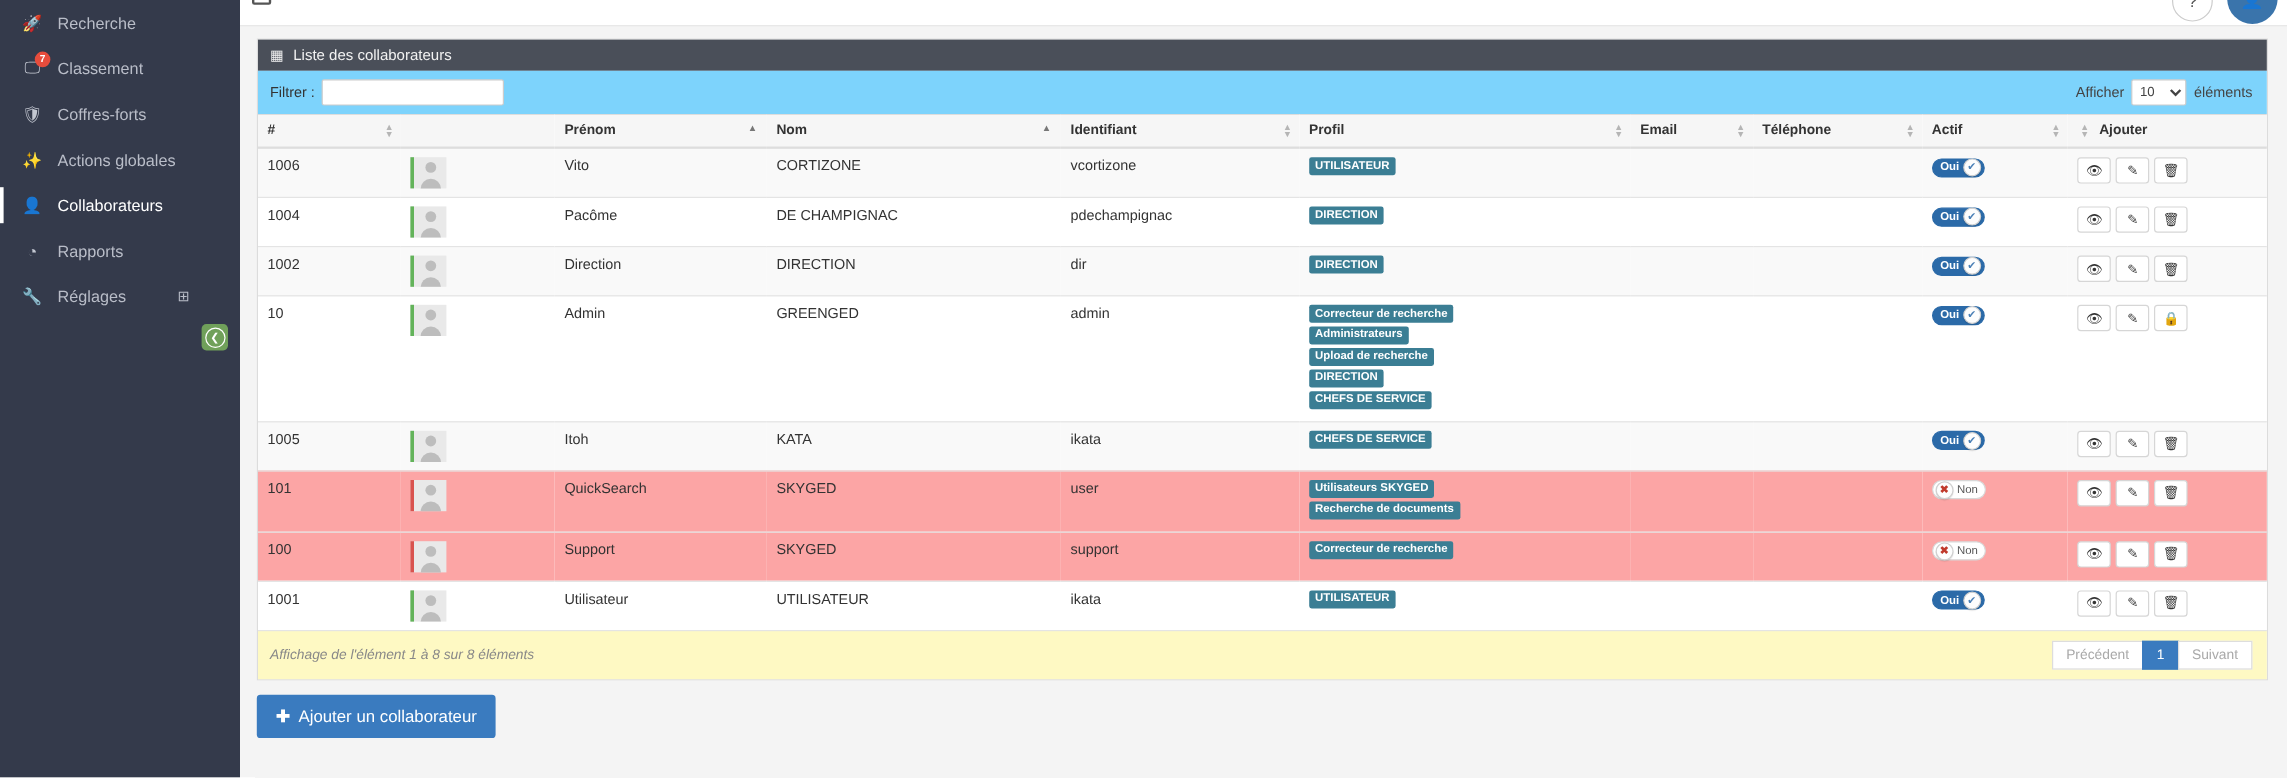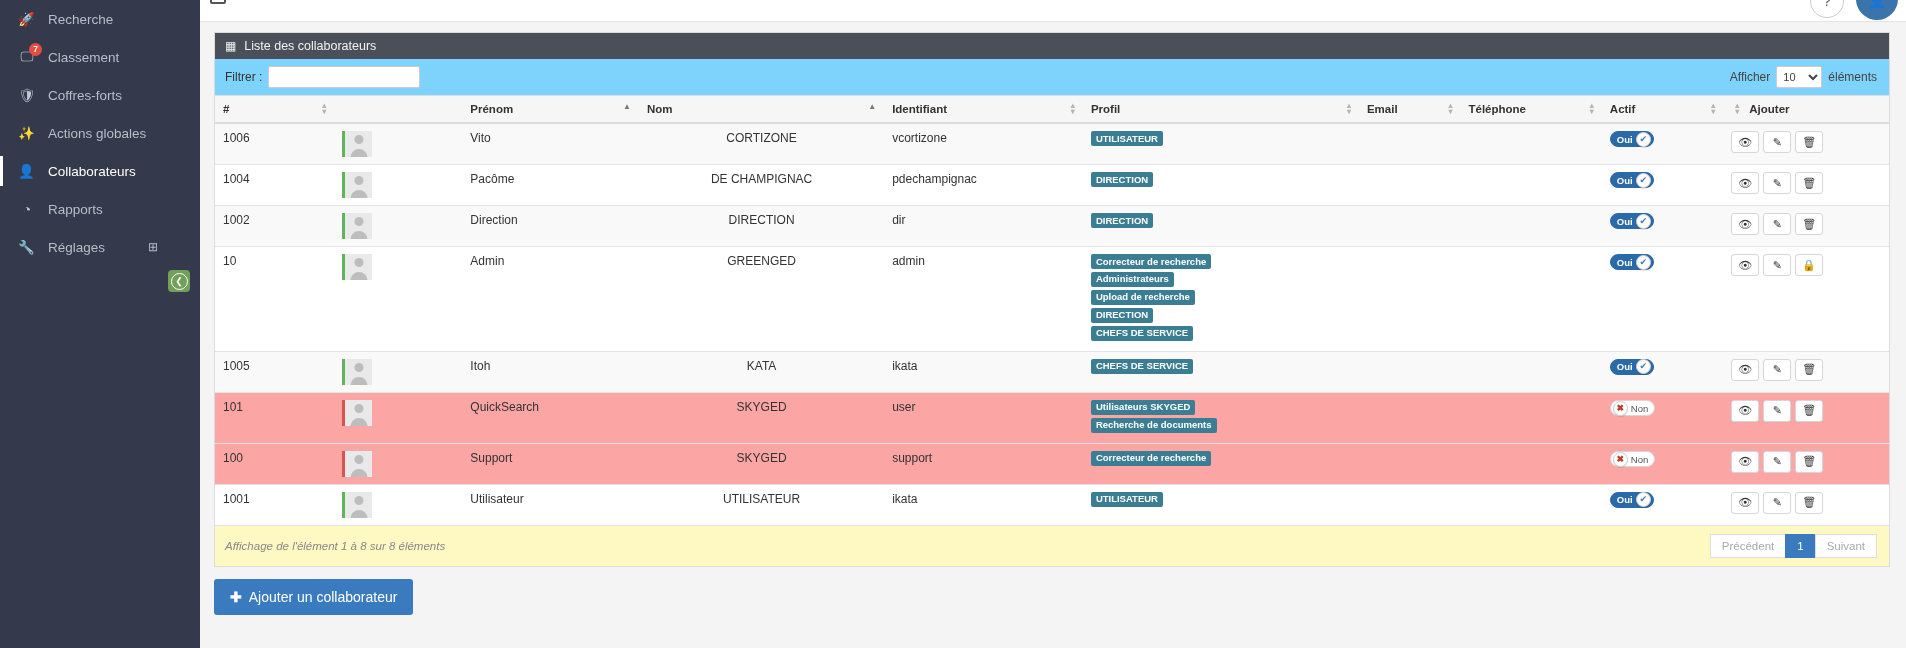--- a/index.html
+++ b/index.html
@@ -278,21 +278,21 @@
     font-size: 14px;
     font-family: "Liberation Sans", sans-serif;
     cursor: pointer;
   }
   .add-btn .plus { font-size: 14px; font-weight: bold; }
 
   
   .c-id   { width: 108px; }
   .c-av   { width: 116px; }
   .c-pre  { width: 160px; }
-  .c-nom  { width: 222px; text-align: center; }
+  .c-nom  { width: 222px; }
   .c-ide  { width: 180px; }
   .c-pro  { width: 250px; margin-left: 40px; }
   .c-ema  { width: 92px; }
   .c-tel  { width: 128px; }
   .c-act  { width: 110px; }
   .c-acts { width: 150px; }
 </style>
 </head>
 <body>
 

